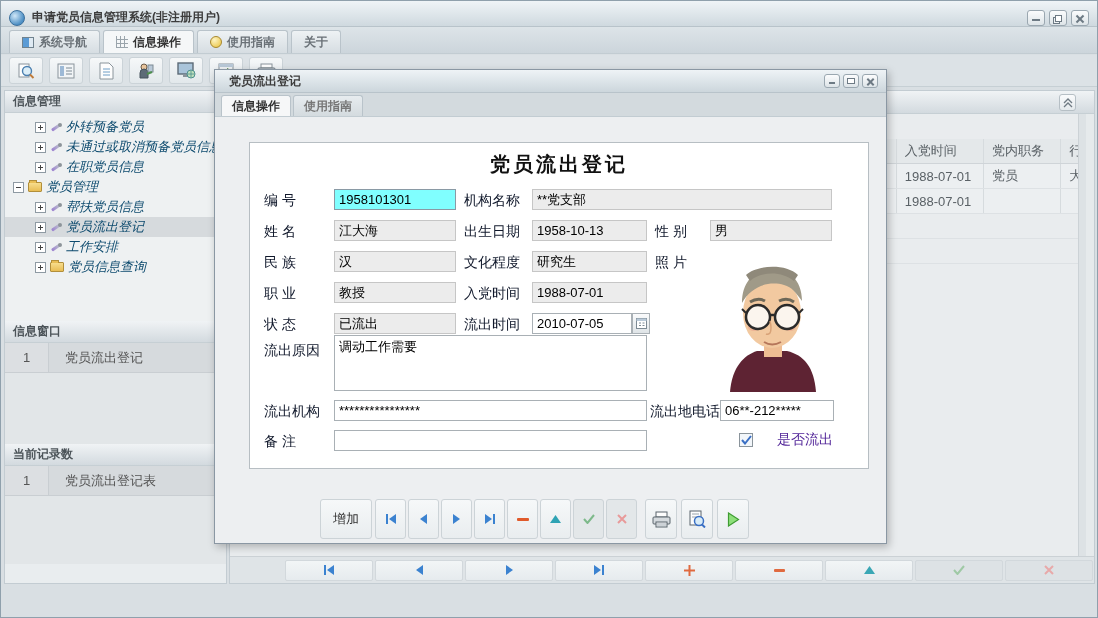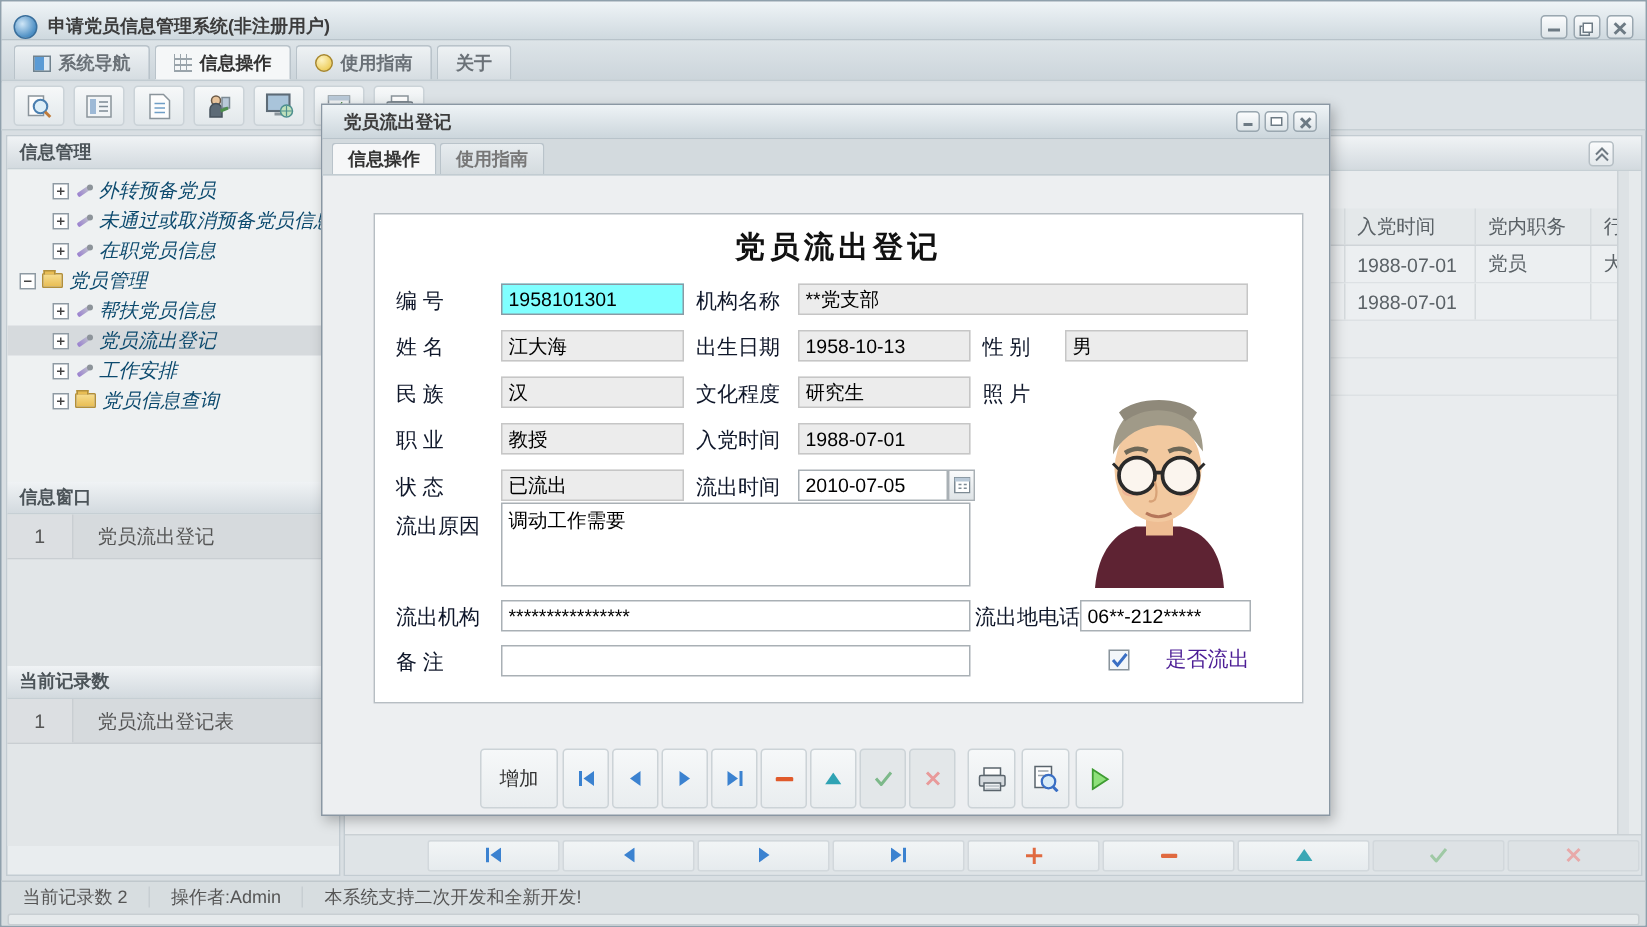--- a/index.html
+++ b/index.html
@@ -382,28 +382,20 @@
           </svg>
       </div>
       <div class="nbtn dim">
         <svg width="10" height="10" viewBox="0 0 10 10">
             <path d="M1,1 L9,9 M9,1 L1,9" stroke="#e8a9a9" stroke-width="2"></path>
           </svg>
       </div>
     </div>
   </div>
 
-  <div class="statusbar">
-    <div class="line">
-      <div class="cell">当前记录数 2</div>
-      <div class="cell">操作者:Admin</div>
-      <div class="cell" style="border-right:none">本系统支持二次开发和全新开发!</div>
-    </div>
-    <div class="strip"></div>
-  </div>
 
   <div class="dialog">
     <div class="dlg-title">
       <span>党员流出登记</span>
       <div class="dlg-ctrl">
         <div class="wbtn">
             <div class="bar"></div>
           </div>
         <div class="wbtn">
             <div class="sq"></div>

